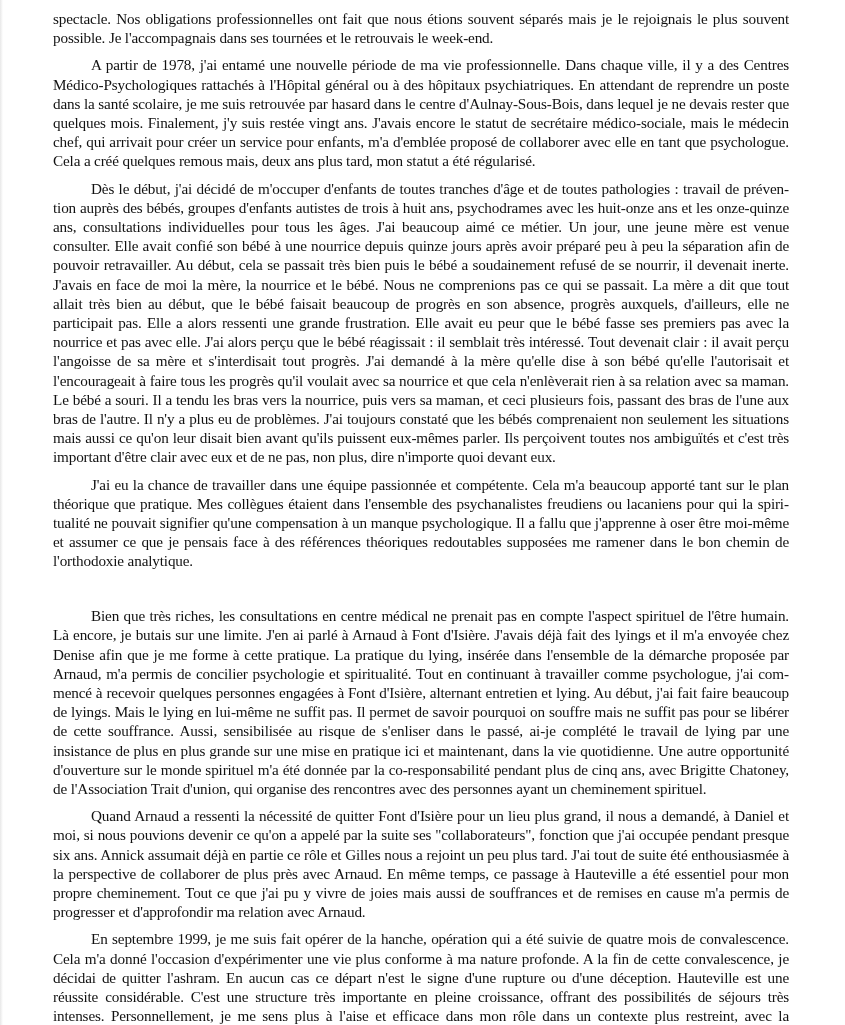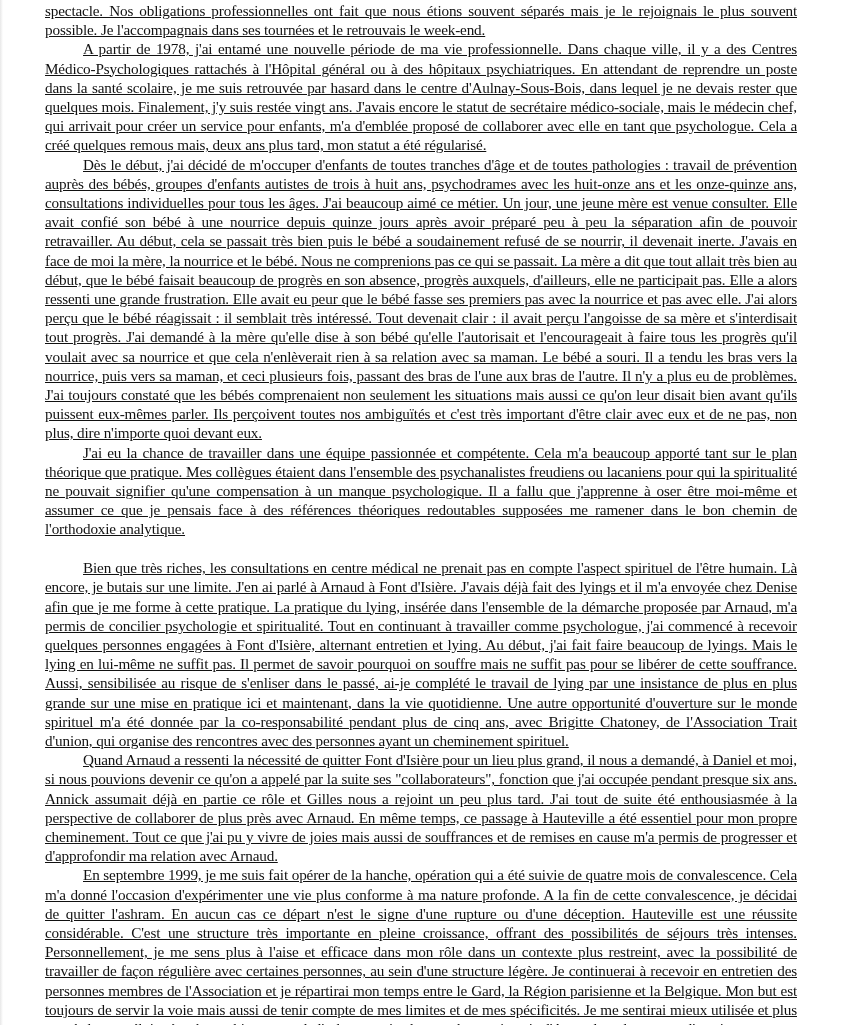--- a/index.html
+++ b/index.html
@@ -18,24 +18,23 @@
       left: 45px;
       top: 1px;
       width: 752px;
       font-family: "Liberation Serif", "DejaVu Serif", serif;
       font-size: 15.2px;
       line-height: 19.2px;
       color: #111111;
       letter-spacing: -0.15px;
     }
     .para {
-      margin: 0;
+      margin: 8px;
       text-align: justify;
       text-indent: 0;
-      text-decoration: underline;
     }
     .para.indent {
       text-indent: 38px;
     }
     .spacer {
       height: 19.5px;
     }
     .scan-edge {
       position: absolute;
       left: 0;

